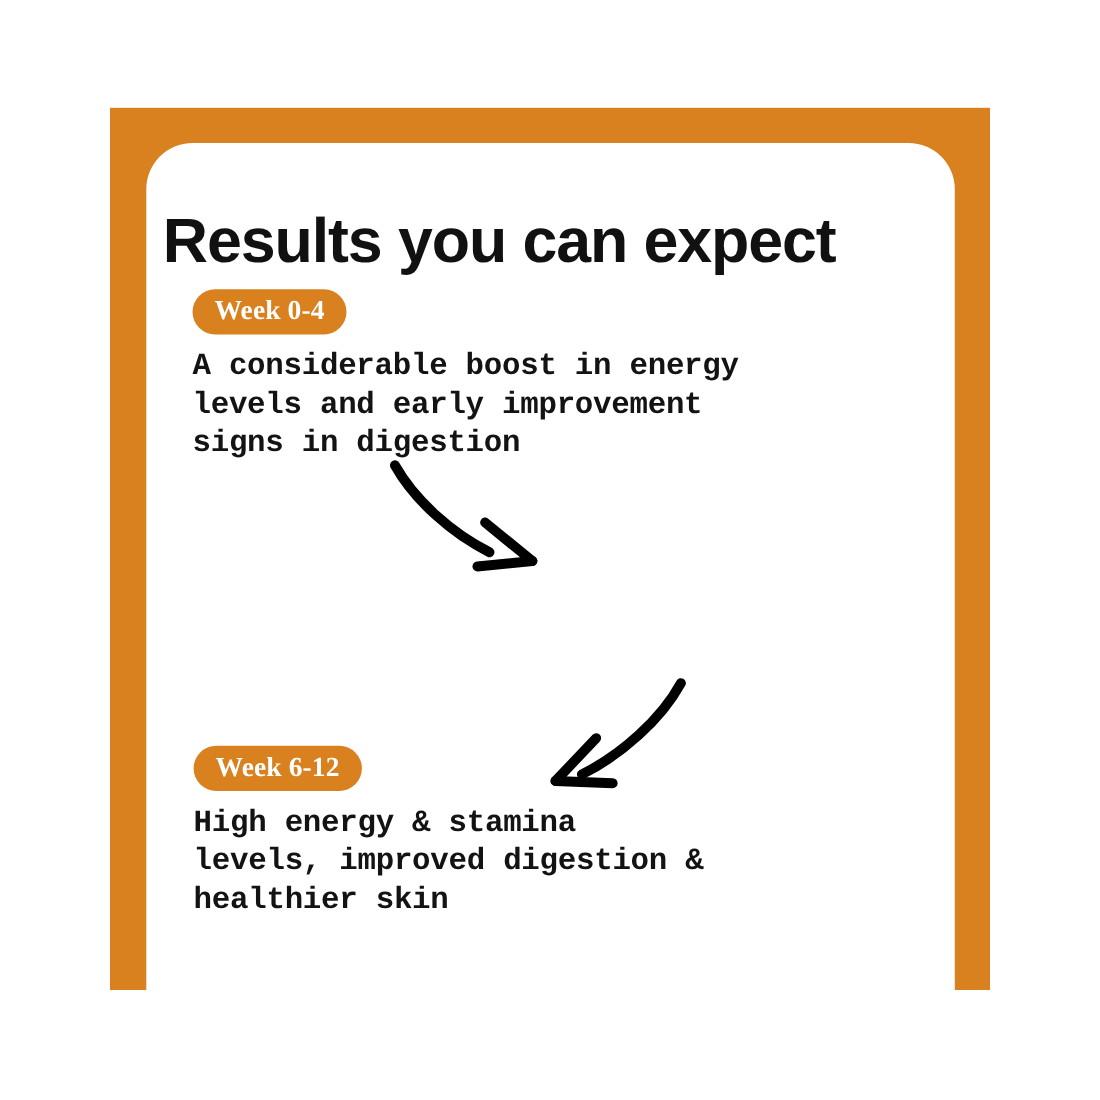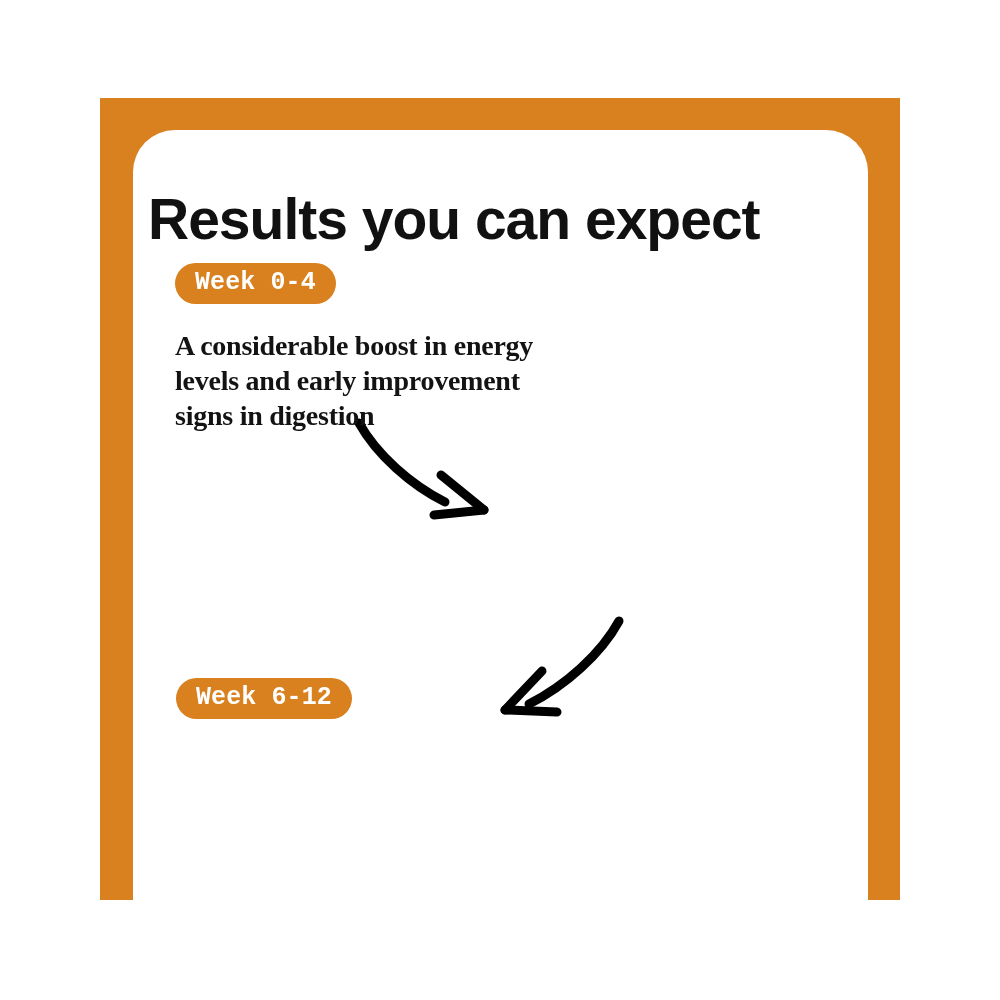--- a/index.html
+++ b/index.html
@@ -59,33 +59,33 @@
   }
 
   .step {
     position: absolute;
   }
 
   .badge {
     display: inline-block;
     background: #d9801f;
     color: #ffffff;
-    font-family: Liberation Mono, monospace;
+    font-family: Liberation Serif, serif;
     font-size: 25px;
     font-weight: 700;
     letter-spacing: 0.1px;
     border-radius: 999px;
     padding: 7px 20px 9px 20px;
     line-height: 1;
     white-space: nowrap;
   }
 
   .step-desc {
-    margin-top: 24px;
-    font-family: Liberation Serif, serif;
+    margin-top: 12px;
+    font-family: Liberation Mono, monospace;
     font-size: 28px;
     font-weight: 700;
     line-height: 35px;
     letter-spacing: -0.25px;
     color: #131313;
     white-space: pre-line;
   }
 
   
   #step-1 { left: 42px;  top: 133px; }
@@ -138,16 +138,19 @@
     <div class="step" id="step-1">
       <span class="badge">Week 0-4</span>
       <div class="step-desc">A considerable boost in energy
 levels and early improvement
 signs in digestion</div>
     </div>
 
 
     <div class="step" id="step-3">
       <span class="badge">Week 6-12</span>
+      <div class="step-desc">High energy &amp; stamina
+levels, improved digestion &amp;
+healthier skin</div>
     </div>
 
   </div>
 </div>
 
 </body></html>

